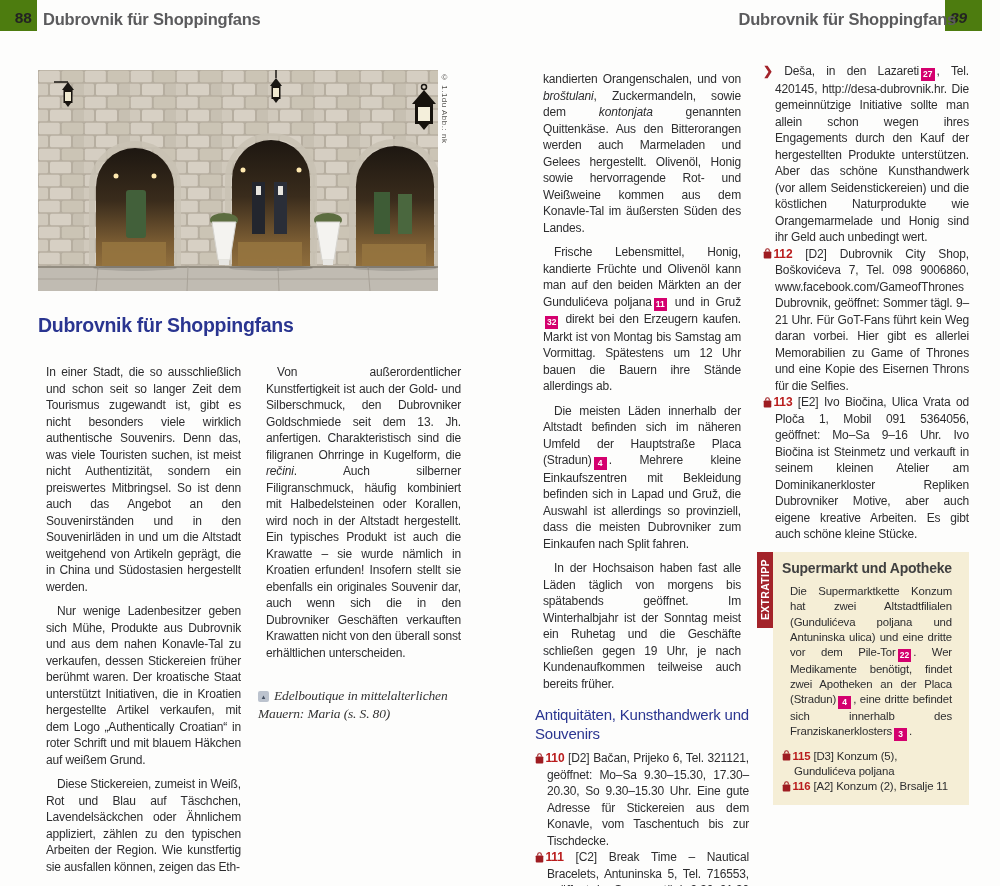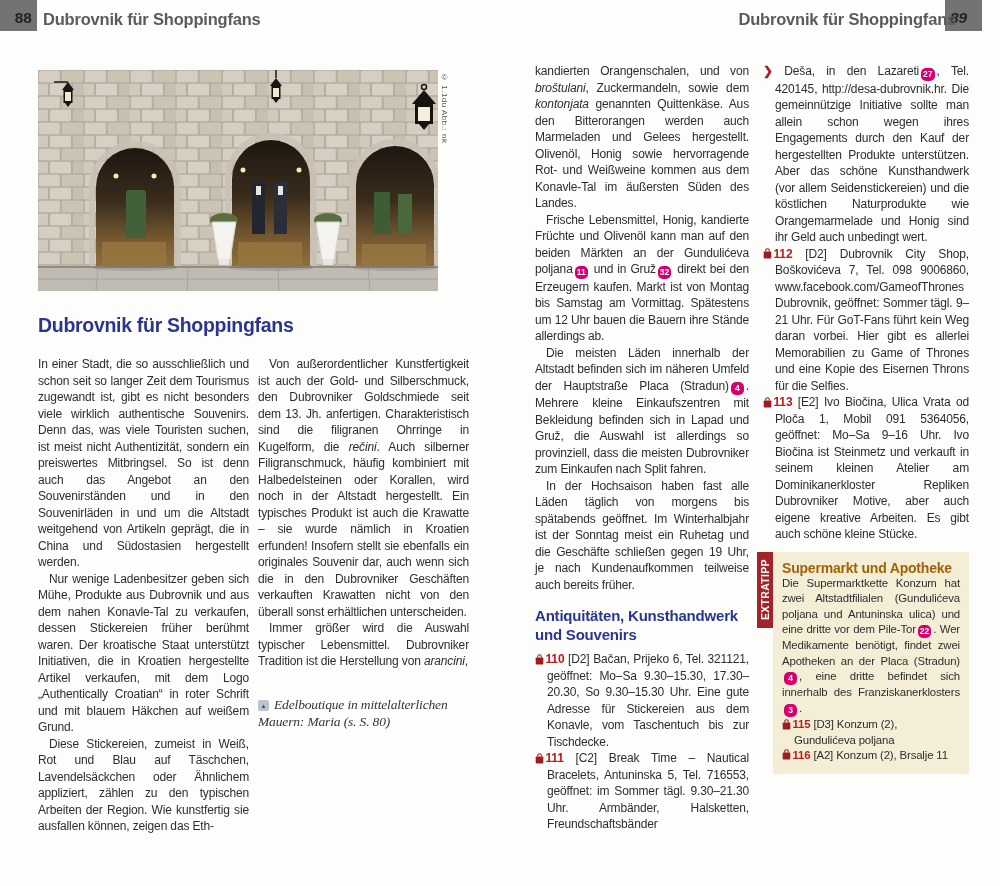--- a/index.html
+++ b/index.html
@@ -1,21 +1,21 @@
 <!DOCTYPE html>
 <html lang="de"><head>
 <meta charset="utf-8">
 <style>
   html,body{margin:0;padding:0;}
   body{width:1000px;height:886px;position:relative;background:#fdfdfc;
        font-family:"Liberation Sans",sans-serif;overflow:hidden;}
   .spread{position:absolute;inset:0;}
 
   
-  .pagebox{position:absolute;top:0;width:37px;height:31px;background:#737373;
+  .pagebox{position:absolute;top:0;width:37px;height:31px;background:#4d7c0f;
            display:flex;align-items:flex-end;font-size:15.5px;font-weight:bold;color:#232323;}
   .pagebox.left{left:0;justify-content:flex-end;padding:0 5px 4px 0;box-sizing:border-box;}
   .pagebox.right{right:18px;justify-content:flex-start;padding:0 0 4px 5px;box-sizing:border-box;font-style:italic;}
   .runhead{position:absolute;top:10px;font-size:16.5px;font-weight:bold;color:#5b5b5d;letter-spacing:-0.2px;}
   .runhead.left{left:43px;}
   .runhead.right{right:44px;}
 
   
   .photo{position:absolute;left:38px;top:70px;width:400px;height:221px;overflow:hidden;}
   .credit{position:absolute;left:440px;top:73px;writing-mode:vertical-rl;
@@ -27,45 +27,45 @@
   
   .col{position:absolute;font-size:12px;line-height:16.5px;color:#2d2d2f;text-align:justify;
        letter-spacing:-0.15px;hyphens:auto;-webkit-hyphens:auto;}
   #lp1{left:38px;top:356px;width:211px;}
   #lp2{left:258px;top:356px;width:211px;}
   #rp1{left:535px;top:63px;width:214px;}
   #rp2{left:763px;top:63px;width:206px;}
 
   .b{font-weight:normal;}
   .i{font-style:italic;}
-  .para{margin:0;}
+  .para{margin:8px;}
   .para.ind{text-indent:11px;}
-  .subhead{font-size:15px;line-height:18.5px;font-weight:bold;color:#2a3590;
+  .subhead{font-size:15px;line-height:18.5px;font-weight:normal;color:#2a3590;
            margin:14px 0 7px;text-align:left;letter-spacing:-0.2px;}
   .entry{padding-left:12px;text-indent:-12px;overflow-wrap:anywhere;}
-  .marker{display:inline-block;min-width:9px;padding:0 2px;height:13px;border-radius:5px;
+  .marker{display:inline-block;min-width:9px;padding:0 2px;height:13px;border-radius:0;
           background:#d4006e;color:#fff;font-size:8.5px;font-weight:bold;text-align:center;
           line-height:13px;vertical-align:-1.5px;margin:0 2px;text-indent:0;letter-spacing:0;}
   .bagnum{white-space:nowrap;}
   .bagnum svg{vertical-align:-1.5px;margin-right:1.5px;}
   .bagnum b{color:#b91c1c;}
   .arrow{color:#a3232a;font-weight:bold;}
   .caption{margin-top:26px;font-family:"Liberation Serif",serif;font-style:italic;
            font-size:13.5px;line-height:17.5px;text-align:left;color:#333;}
   .capicon{font-style:normal;display:inline-block;width:11px;height:11px;background:#bcc3ce;
            color:#414c5e;border-radius:2px;font-size:7px;line-height:11px;text-align:center;
            margin-right:5px;vertical-align:1px;font-family:"Liberation Sans",sans-serif;text-indent:0;}
 
   
   .extratipp{position:relative;margin:9px 0 0 10px;width:178px;background:#f5eed6;
              padding:8px 9px 11px 9px;}
   .tip-tab{position:absolute;left:-16px;top:0;width:16px;height:76px;background:#a3232a;color:#fff;
            writing-mode:vertical-rl;transform:rotate(180deg);font-weight:bold;font-size:10.5px;
            letter-spacing:0.3px;display:flex;align-items:center;justify-content:center;}
-  .tip-title{font-size:14px;font-weight:bold;color:#a16207;letter-spacing:-0.2px;
+  .tip-title{font-size:14px;font-weight:bold;color:#404040;letter-spacing:-0.2px;
              text-align:left;}
   .extratipp .para,.extratipp .entry{font-size:11.4px;line-height:15.3px;}
 </style>
 </head>
 <body>
 
 <div class="spread">
 
   <div class="pagebox left">88</div>
   <div class="runhead left">Dubrovnik für Shoppingfans</div>
@@ -161,21 +161,20 @@
   <div class="credit">© 1.1du Abb.: nk</div>
 
   <div class="sectitle">Dubrovnik für Shoppingfans</div>
   <div class="col" id="lp1">
       <div class="para"><span class="">In einer Stadt, die so ausschließlich und schon seit so langer Zeit dem Tourismus zugewandt ist, gibt es nicht besonders viele wirklich </span><span class="b">authentische Souvenirs</span><span class="">. Denn das, was viele Touristen suchen, ist meist nicht Authentizität, sondern ein preiswertes Mitbringsel. So ist denn auch das Angebot an den Souvenirständen und in den Souvenirläden in und um die Altstadt weitgehend von Artikeln geprägt, die in China und Südostasien hergestellt werden.</span></div>
       <div class="para ind"><span class="">Nur wenige Ladenbesitzer geben sich Mühe, Produkte aus Dubrovnik und aus dem nahen Konavle-Tal zu verkaufen, dessen Stickereien früher berühmt waren. Der kroatische Staat unterstützt Initiativen, die in Kroatien hergestellte Artikel verkaufen, mit dem Logo „Authentically Croatian“ in roter Schrift und mit blauem Häkchen auf weißem Grund.</span></div>
       <div class="para ind"><span class="">Diese </span><span class="b">Stickereien</span><span class="">, zumeist in Weiß, Rot und Blau auf Täschchen, Lavendelsäckchen oder Ähnlichem appliziert, zählen zu den typischen Arbeiten der Region. Wie kunstfertig sie ausfallen können, zeigen das Eth-</span></div>
     </div>
   <div class="col" id="lp2">
       <div class="para ind"><span class="">Von außerordentlicher Kunstfertigkeit ist auch der </span><span class="b">Gold- und Silberschmuck</span><span class="">, den Dubrovniker Goldschmiede seit dem 13. Jh. anfertigen. Charakteristisch sind die filigranen Ohrringe in Kugelform, die </span><span class="i">rečini</span><span class="">. Auch silberner Filigranschmuck, häufig kombiniert mit Halbedelsteinen oder Korallen, wird noch in der Altstadt hergestellt. Ein typisches Produkt ist auch die </span><span class="b">Krawatte</span><span class=""> – sie wurde nämlich in Kroatien erfunden! Insofern stellt sie ebenfalls ein originales Souvenir dar, auch wenn sich die in den Dubrovniker Geschäften verkauften Krawatten nicht von den überall sonst erhältlichen unterscheiden.</span></div>
-      <div class="para ind"><span class="">Immer größer wird die Auswahl typischer </span><span class="b">Lebensmittel</span><span class="">. Dubrovniker Tradition ist die Herstellung von </span><span class="i">arancini</span><span class="">,</span></div>
       <div class="caption"><span class="capicon">▴</span><span class="">Edelboutique in mittelalterlichen Mauern: Maria (s. S. 80)</span></div>
     </div>
 
   <div class="col" id="rp1">
       <div class="para"><span class="">kandierten Orangenschalen, und von </span><span class="i">broštulani</span><span class="">, Zuckermandeln, sowie dem </span><span class="i">kontonjata</span><span class=""> genannten Quittenkäse. Aus den Bitterorangen werden auch Marmeladen und Gelees hergestellt. Olivenöl, Honig sowie hervorragende Rot- und Weißweine kommen aus dem Konavle-Tal im äußersten Süden des Landes.</span></div>
       <div class="para ind"><span class="">Frische Lebensmittel, Honig, kandierte Früchte und Olivenöl kann man auf den beiden </span><span class="b">Märkten</span><span class=""> an der Gundulićeva poljana</span><span class="marker">11</span><span class=""> und in Gruž</span><span class="marker">32</span><span class=""> direkt bei den Erzeugern kaufen. Markt ist von Montag bis Samstag am Vormittag. Spätestens um 12 Uhr bauen die Bauern ihre Stände allerdings ab.</span></div>
       <div class="para ind"><span class="">Die meisten </span><span class="b">Läden</span><span class=""> innerhalb der Altstadt befinden sich im näheren Umfeld der Hauptstraße Placa (Stradun)</span><span class="marker">4</span><span class="">. Mehrere kleine Einkaufszentren mit Bekleidung befinden sich in Lapad und Gruž, die Auswahl ist allerdings so provinziell, dass die meisten Dubrovniker zum Einkaufen nach Split fahren.</span></div>
       <div class="para ind"><span class="">In der </span><span class="b">Hochsaison</span><span class=""> haben fast alle Läden täglich von morgens bis spätabends geöffnet. Im </span><span class="b">Winterhalbjahr</span><span class=""> ist der Sonntag meist ein Ruhetag und die Geschäfte schließen gegen 19 Uhr, je nach Kundenaufkommen teilweise auch bereits früher.</span></div>
       <div class="subhead">Antiquitäten, Kunsthandwerk und Souvenirs</div>
       <div class="entry"><span class="bagnum"><svg width="9" height="11" viewBox="0 0 9 11">
@@ -200,21 +199,21 @@
             </svg><b>113</b></span><span class=""> [E2] </span><span class="b">Ivo Biočina</span><span class="">, Ulica Vrata od Ploča 1, Mobil 091 5364056, geöffnet: Mo–Sa 9–16 Uhr. Ivo Biočina ist Steinmetz und verkauft in seinem kleinen Atelier am Dominikanerkloster Repliken Dubrovniker Motive, aber auch eigene kreative Arbeiten. Es gibt auch schöne kleine Stücke.</span></div>
       </div>
     <aside class="extratipp">
       <div class="tip-tab">EXTRATIPP</div>
       <div class="tip-title">Supermarkt und Apotheke</div>
       <div>
           <div class="para"><span class="">Die </span><span class="b">Supermarktkette Konzum</span><span class=""> hat zwei Altstadtfilialen (Gundulićeva poljana und Antuninska ulica) und eine dritte vor dem Pile-Tor</span><span class="marker">22</span><span class="">. Wer Medikamente benötigt, findet zwei </span><span class="b">Apotheken</span><span class=""> an der Placa (Stradun)</span><span class="marker">4</span><span class="">, eine dritte befindet sich innerhalb des Franziskanerklosters</span><span class="marker">3</span><span class="">.</span></div>
           <div class="entry"><span class="bagnum"><svg width="9" height="11" viewBox="0 0 9 11">
                 <path d="M2.7 3.4V2.5a1.8 1.8 0 0 1 3.6 0v.9" fill="none" stroke="#9e1c21" stroke-width="1.1"></path>
                 <rect x="0.7" y="3.4" width="7.6" height="7" rx="0.9" fill="#9e1c21"></rect>
-              </svg><b>115</b></span><span class=""> [D3] </span><span class="b">Konzum (2),</span><br><span class="">Gundulićeva poljana</span></div>
+              </svg><b>115</b></span><span class=""> [D3] </span><span class="b">Konzum (5),</span><br><span class="">Gundulićeva poljana</span></div>
           <div class="entry"><span class="bagnum"><svg width="9" height="11" viewBox="0 0 9 11">
                 <path d="M2.7 3.4V2.5a1.8 1.8 0 0 1 3.6 0v.9" fill="none" stroke="#9e1c21" stroke-width="1.1"></path>
                 <rect x="0.7" y="3.4" width="7.6" height="7" rx="0.9" fill="#9e1c21"></rect>
               </svg><b>116</b></span><span class=""> [A2] </span><span class="b">Konzum (2)</span><span class="">, Brsalje 11</span></div>
         </div>
     </aside>
   </div>
 
 </div>
 

